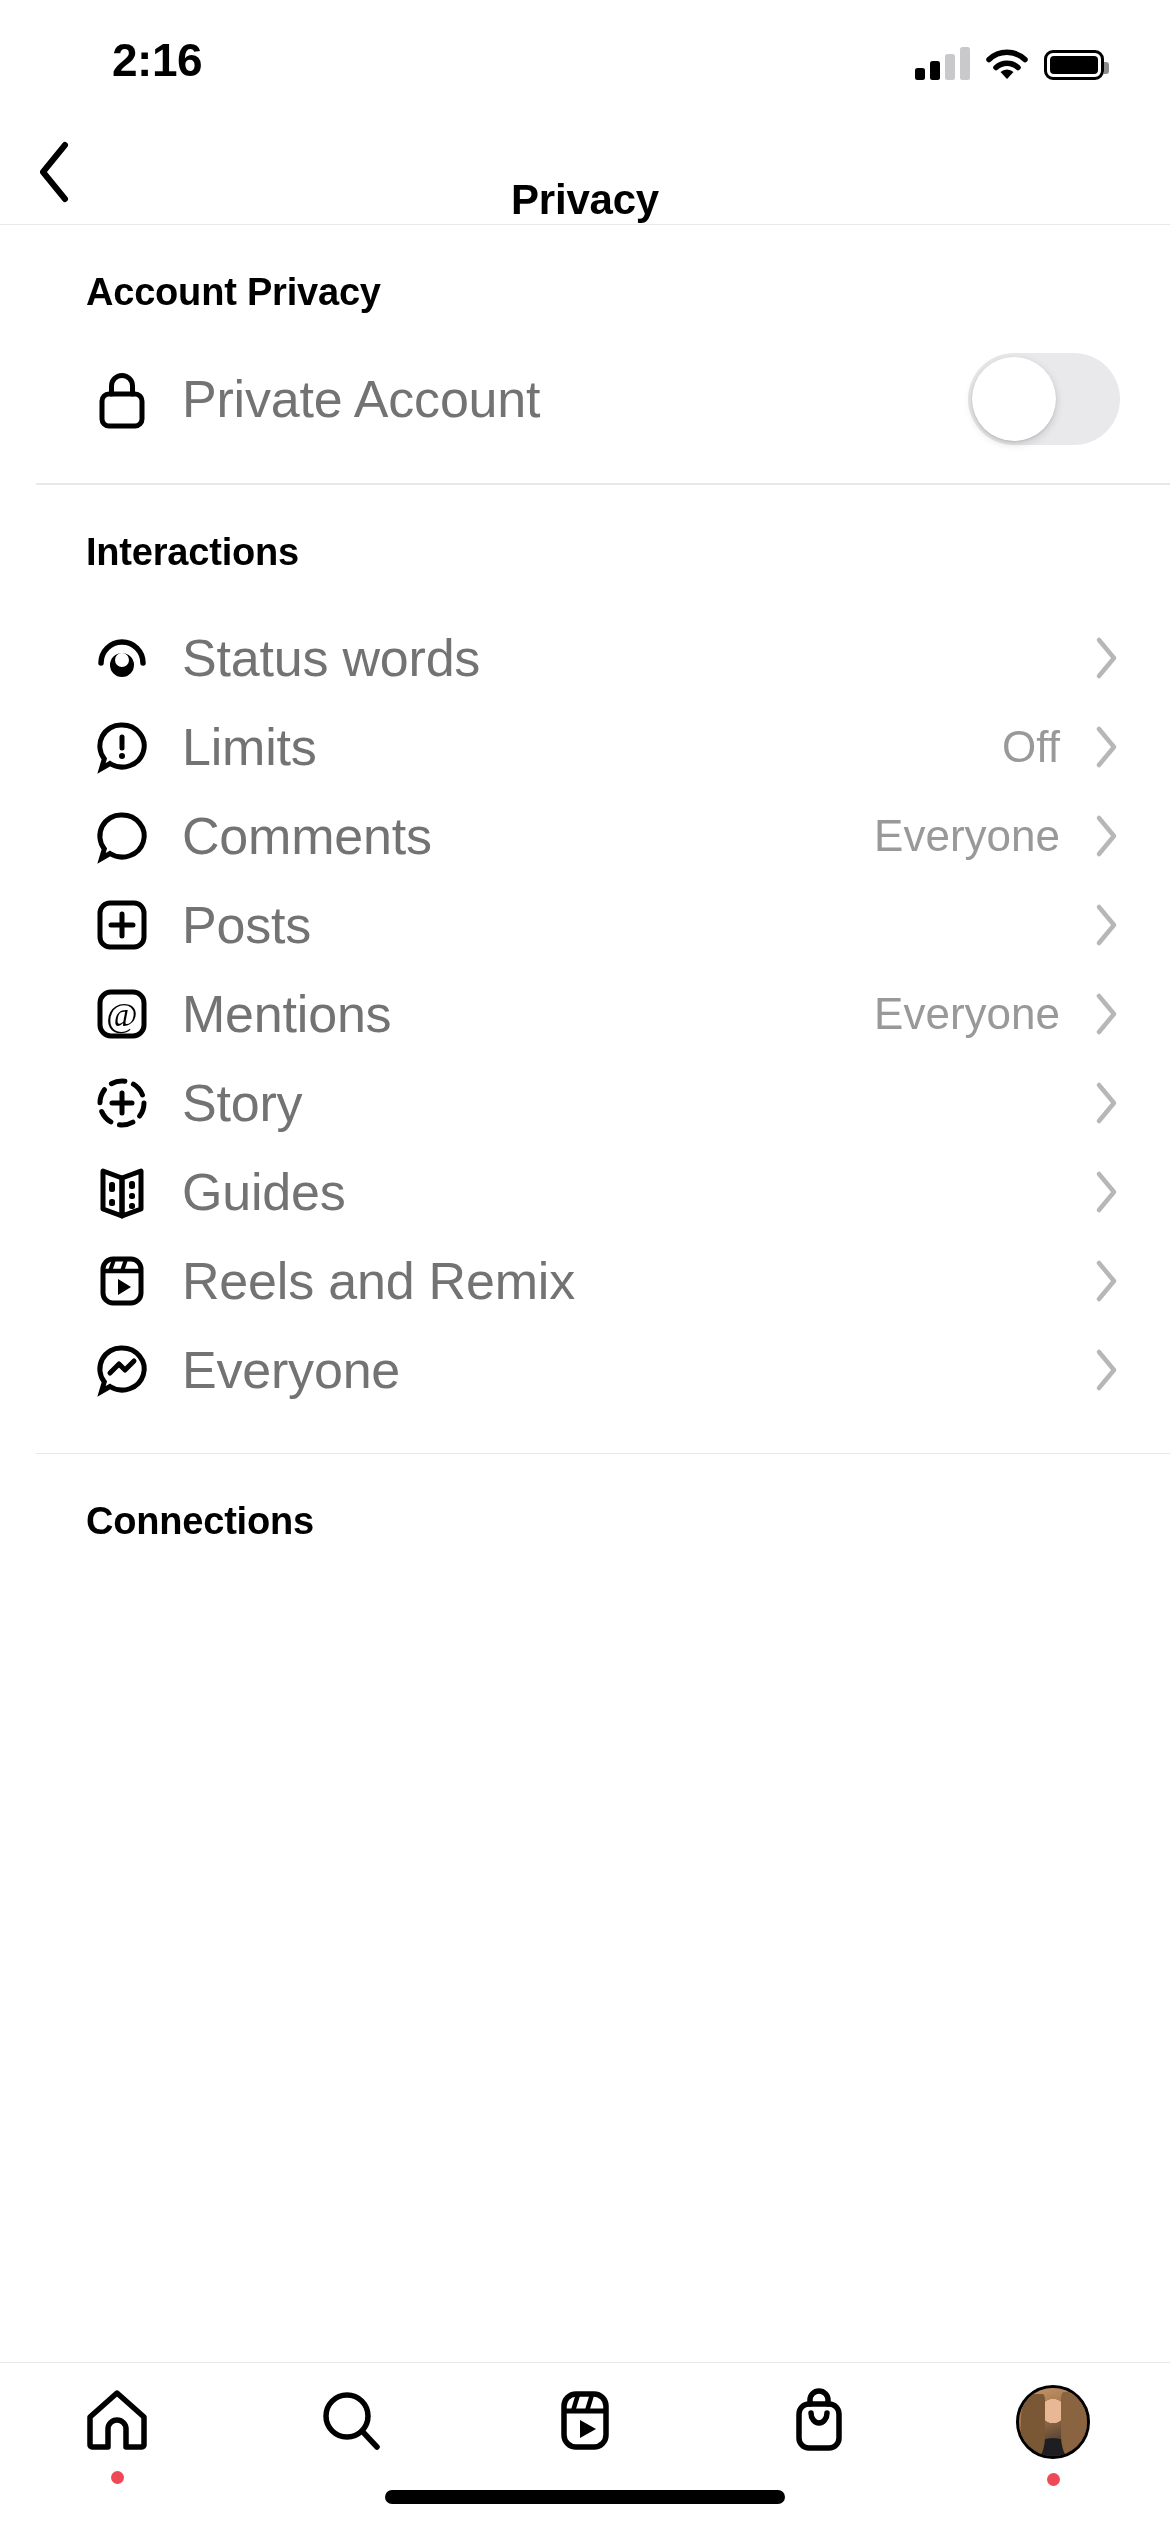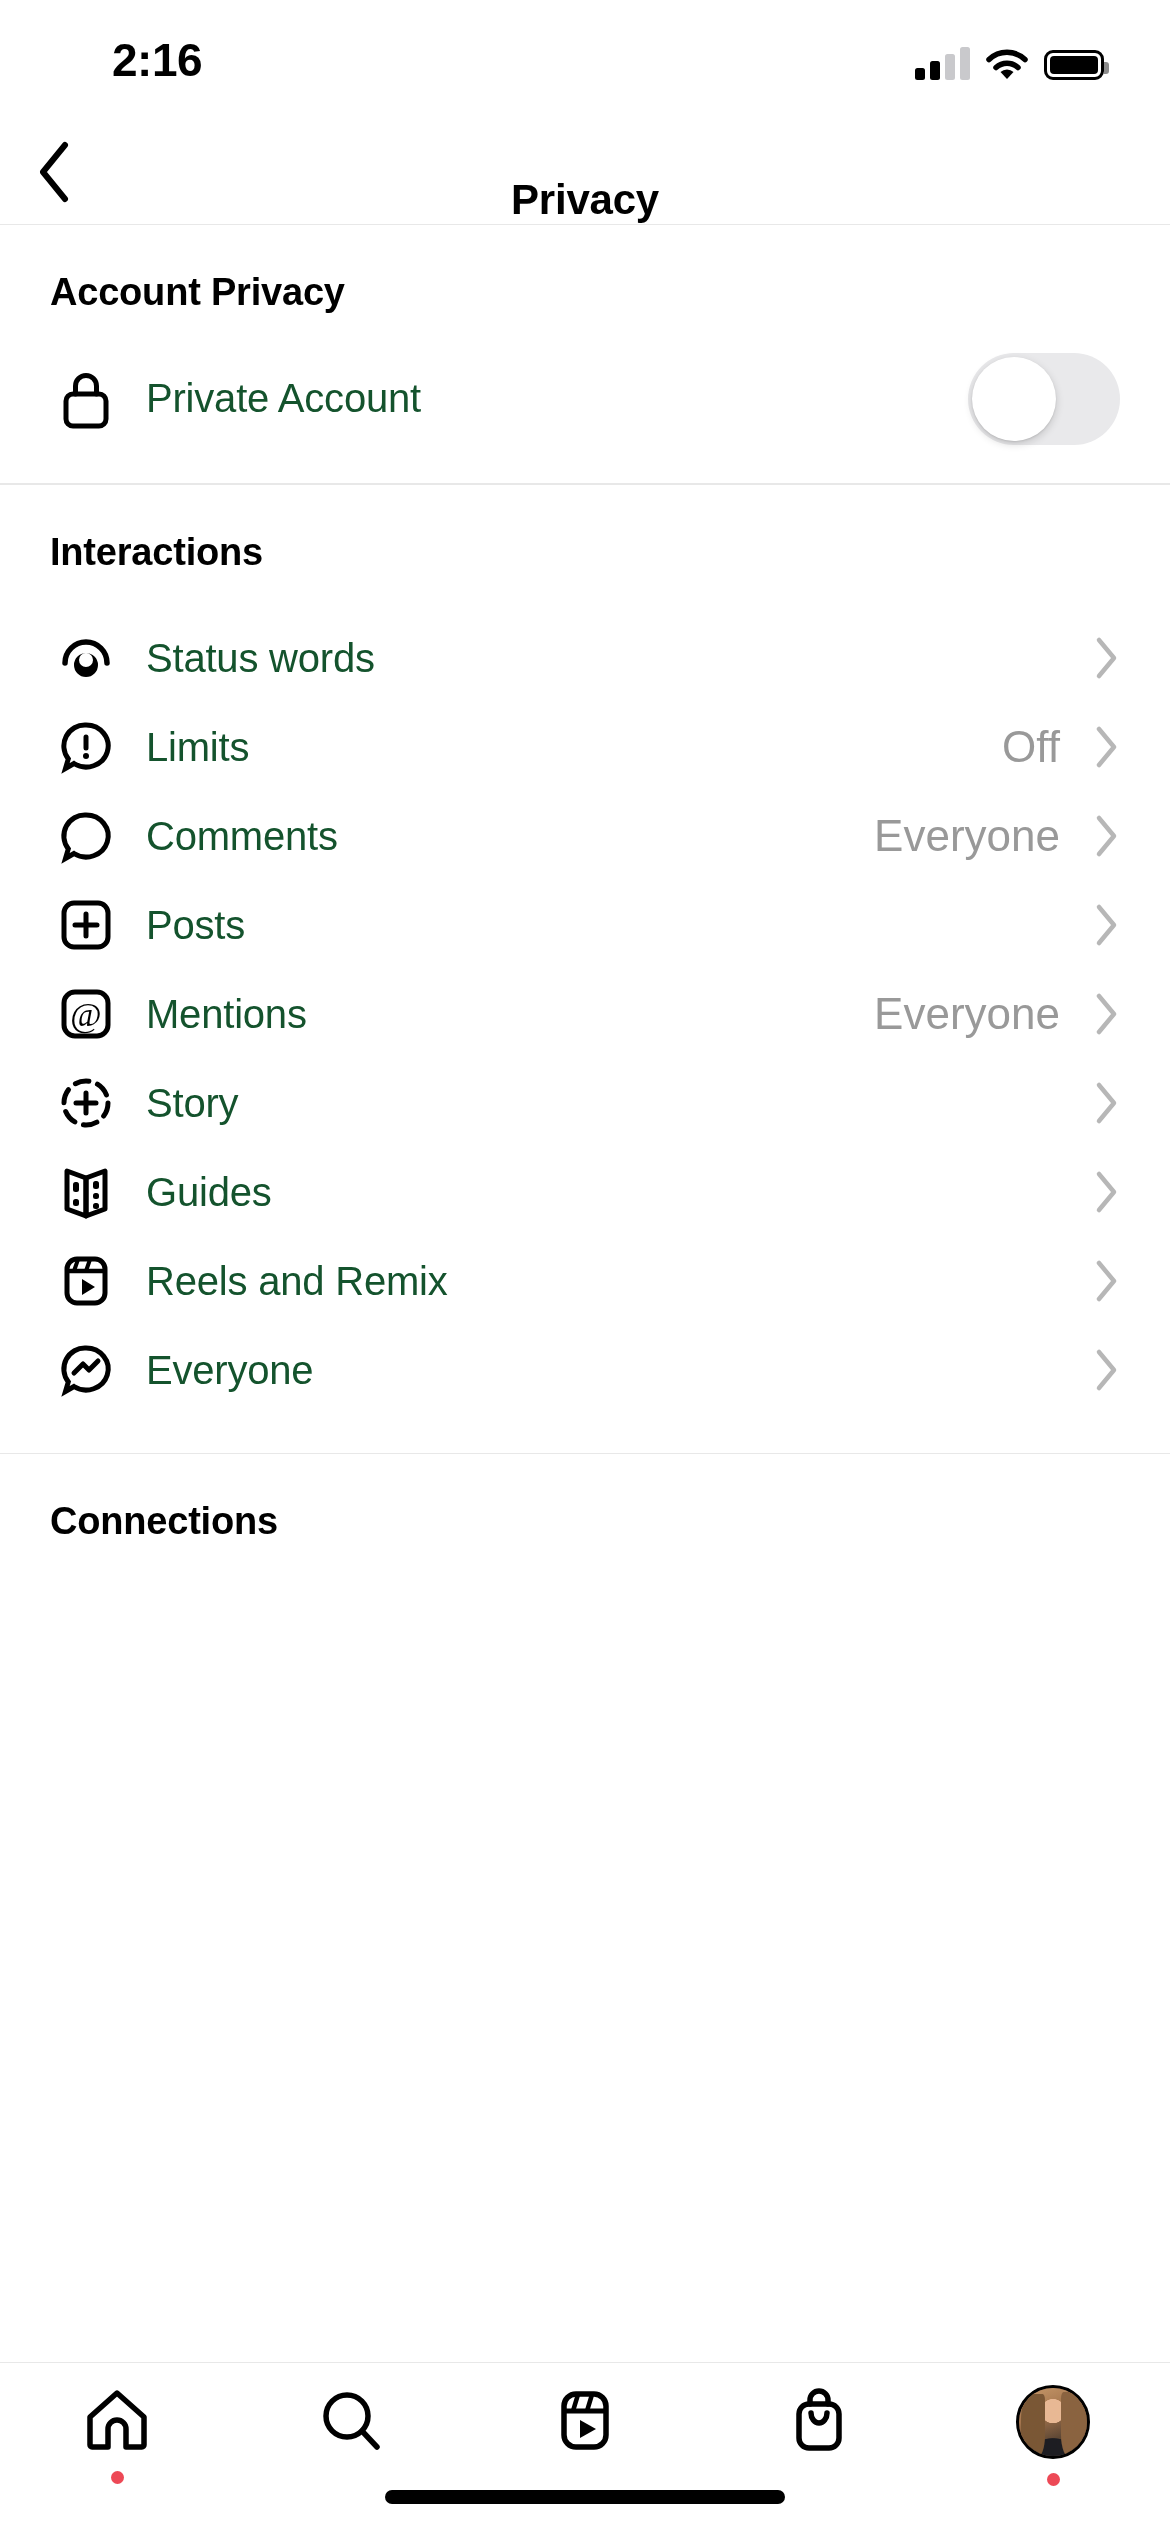--- a/index.html
+++ b/index.html
@@ -51,41 +51,41 @@
     width:110px; height:105px; display:flex; align-items:center; justify-content:center;
     cursor:pointer;
   }
   .nav-title {
     position:absolute; left:0; right:0; text-align:center;
     font-size:42px; font-weight:700; color:#000; letter-spacing:-0.2px;
     pointer-events:none;
   }
 
   
-  .content { flex:1 1 auto; overflow:hidden; }
+  .content { flex:1 1 auto; overflow:hidden;padding-left:36px; }
 
   .section-head {
     font-size:38px; font-weight:700; color:#000;
     padding:46px 0 40px 50px; letter-spacing:-0.2px;
   }
   .section-head.tight { padding-bottom:26px; }
 
   .divider { height:1.5px; background:#e8e8e8; width:100%; }
 
   .row {
     display:flex; align-items:center;
     height:89px; padding:0 50px 0 50px;
     cursor:pointer;
   }
   .row .ico {
     width:72px; flex:0 0 72px; height:72px;
     display:flex; align-items:center; justify-content:center;
   }
   .row .label {
-    flex:1 1 auto; font-size:40px; color:#14532d;
+    flex:1 1 auto; font-size:52px; color:#737373;
     padding-left:24px; letter-spacing:-0.2px; white-space:nowrap;
   }
   .row .value {
     font-size:44px; color:#999999; padding-right:26px; white-space:nowrap;
   }
   .row .chev { width:34px; flex:0 0 34px; display:flex; align-items:center; justify-content:flex-end; }
 
   
   .toggle {
     width:152px; height:92px; border-radius:46px; background:#e9e9eb;

